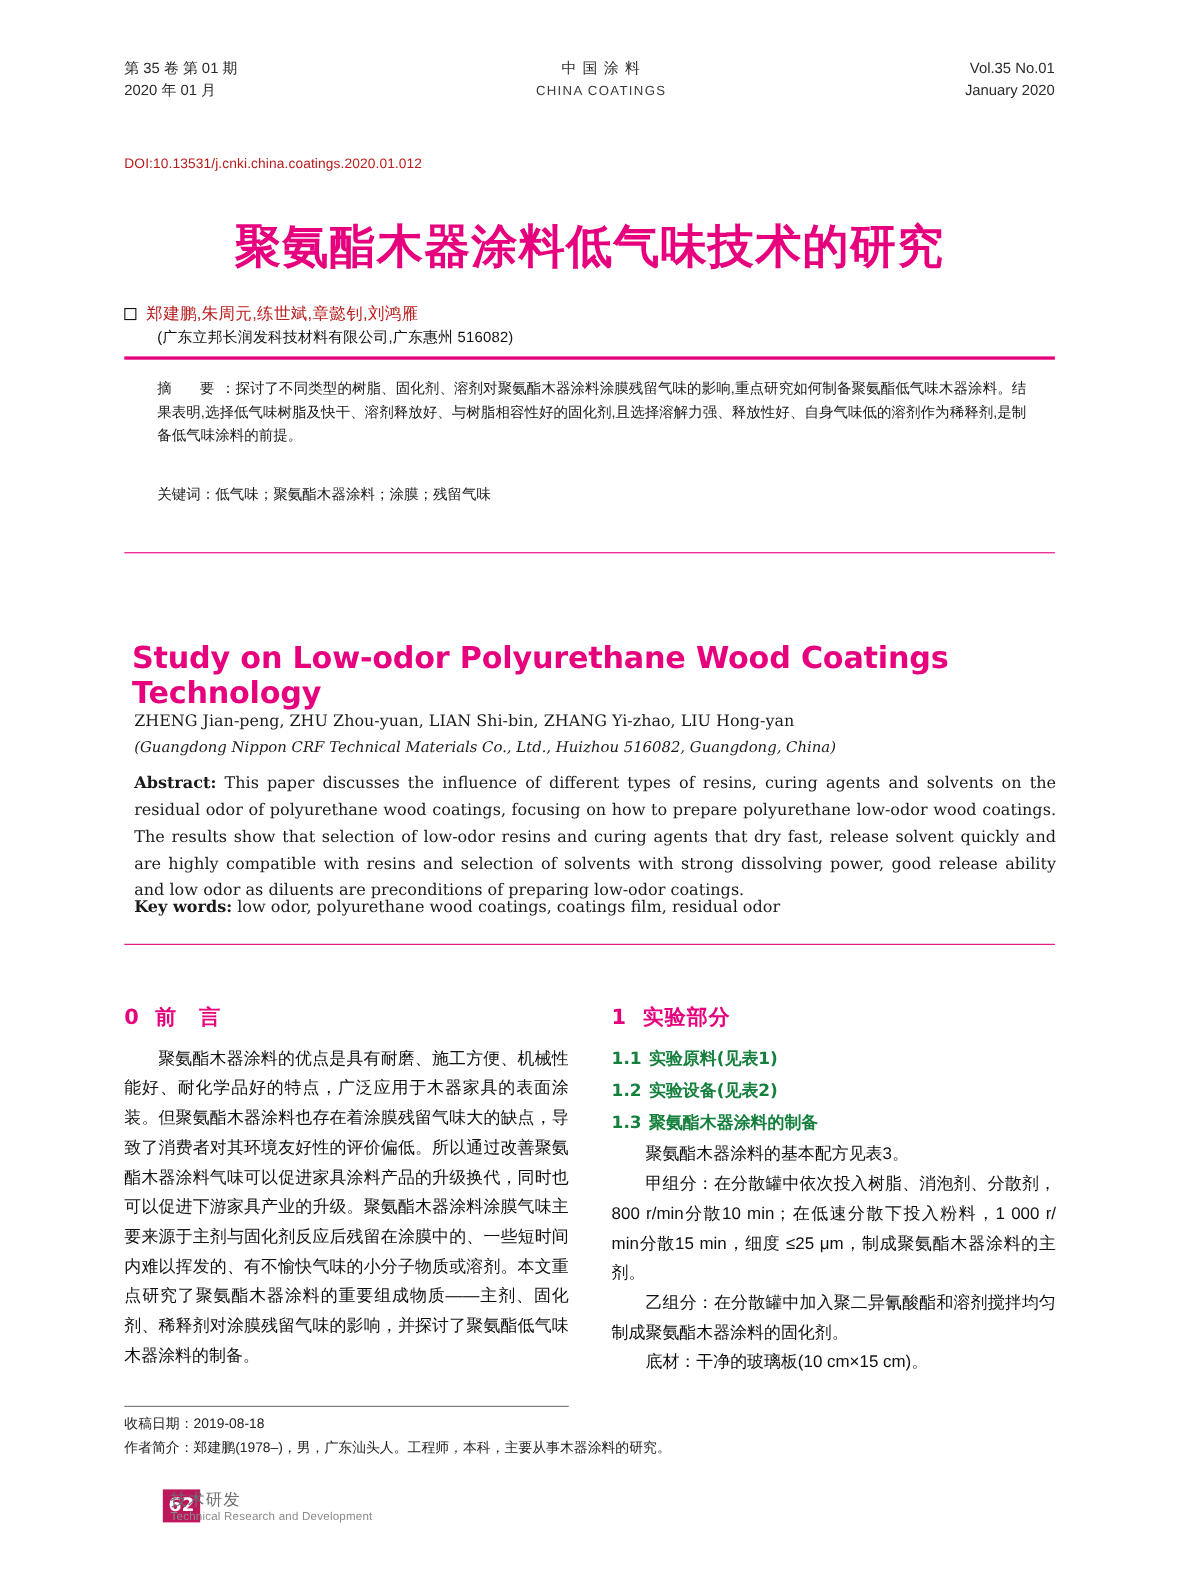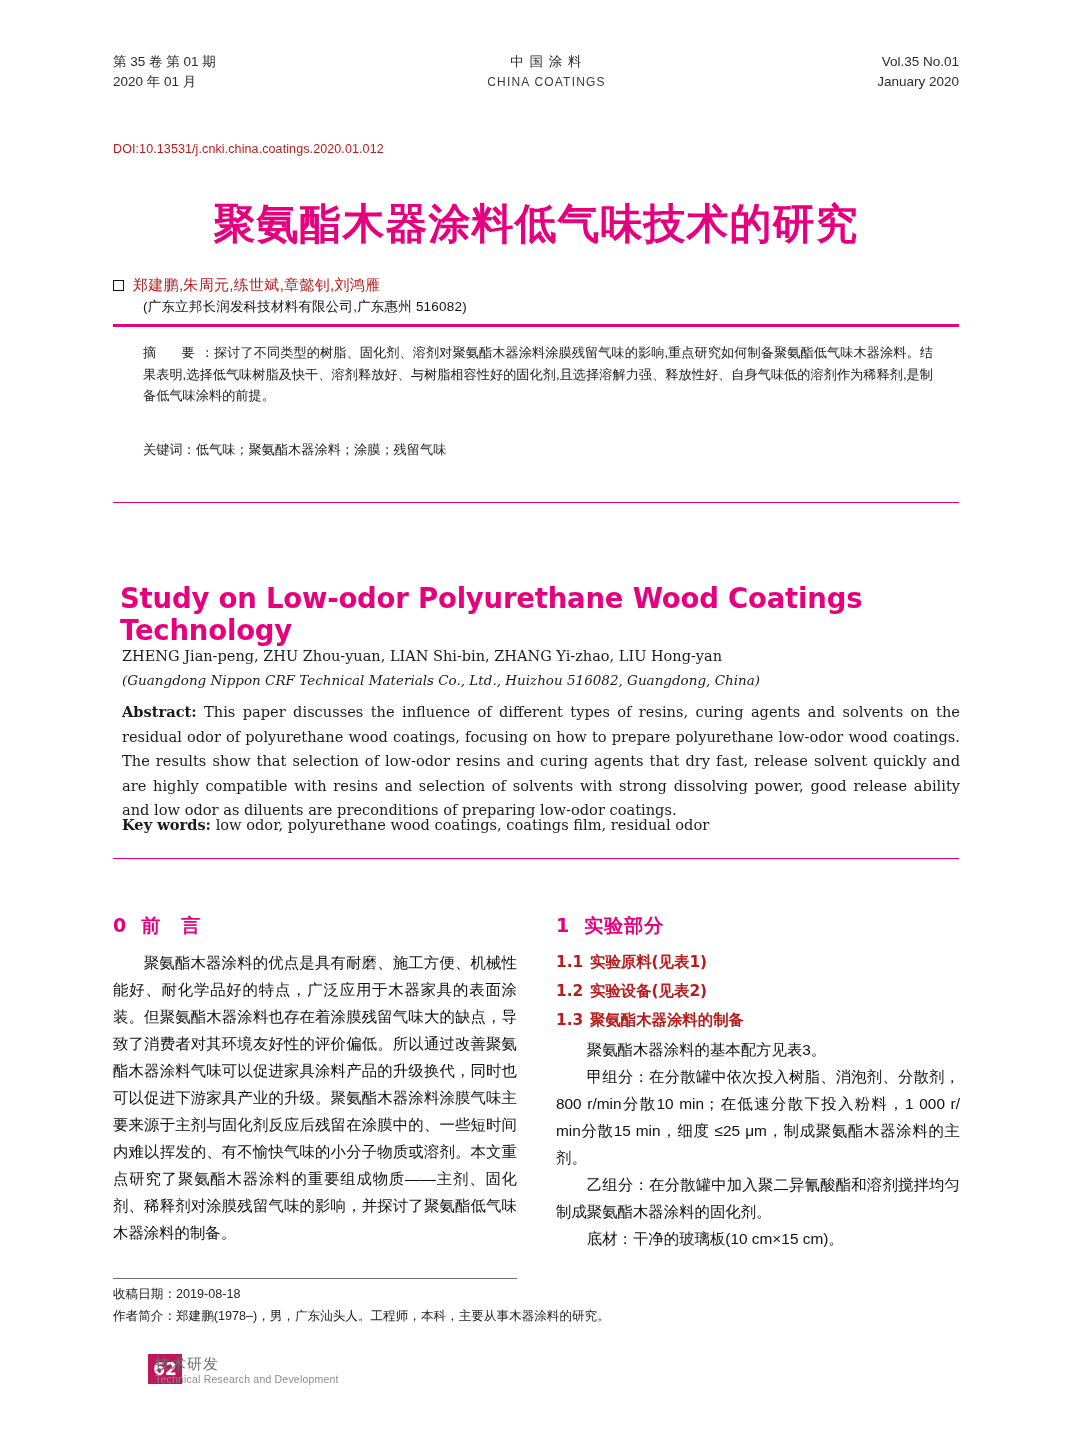--- a/index.html
+++ b/index.html
@@ -220,21 +220,21 @@
     font-size: 19px;
     color: #e6007e;
     margin: 0 0 10px 0;
     letter-spacing: 1px;
   }
   .h1 .num { margin-right: 14px; }
   .h2 {
     font-family: "DejaVu Sans", sans-serif;
     font-weight: bold;
     font-size: 15.4px;
-    color: #b91c1c;
+    color: #15803d;
     margin: 2px 0 2px 0;
   }
   .h2 .num {
     display: inline-block;
     width: 34px;
   }
   .p {
     margin: 0;
     text-indent: 2em;
   }

